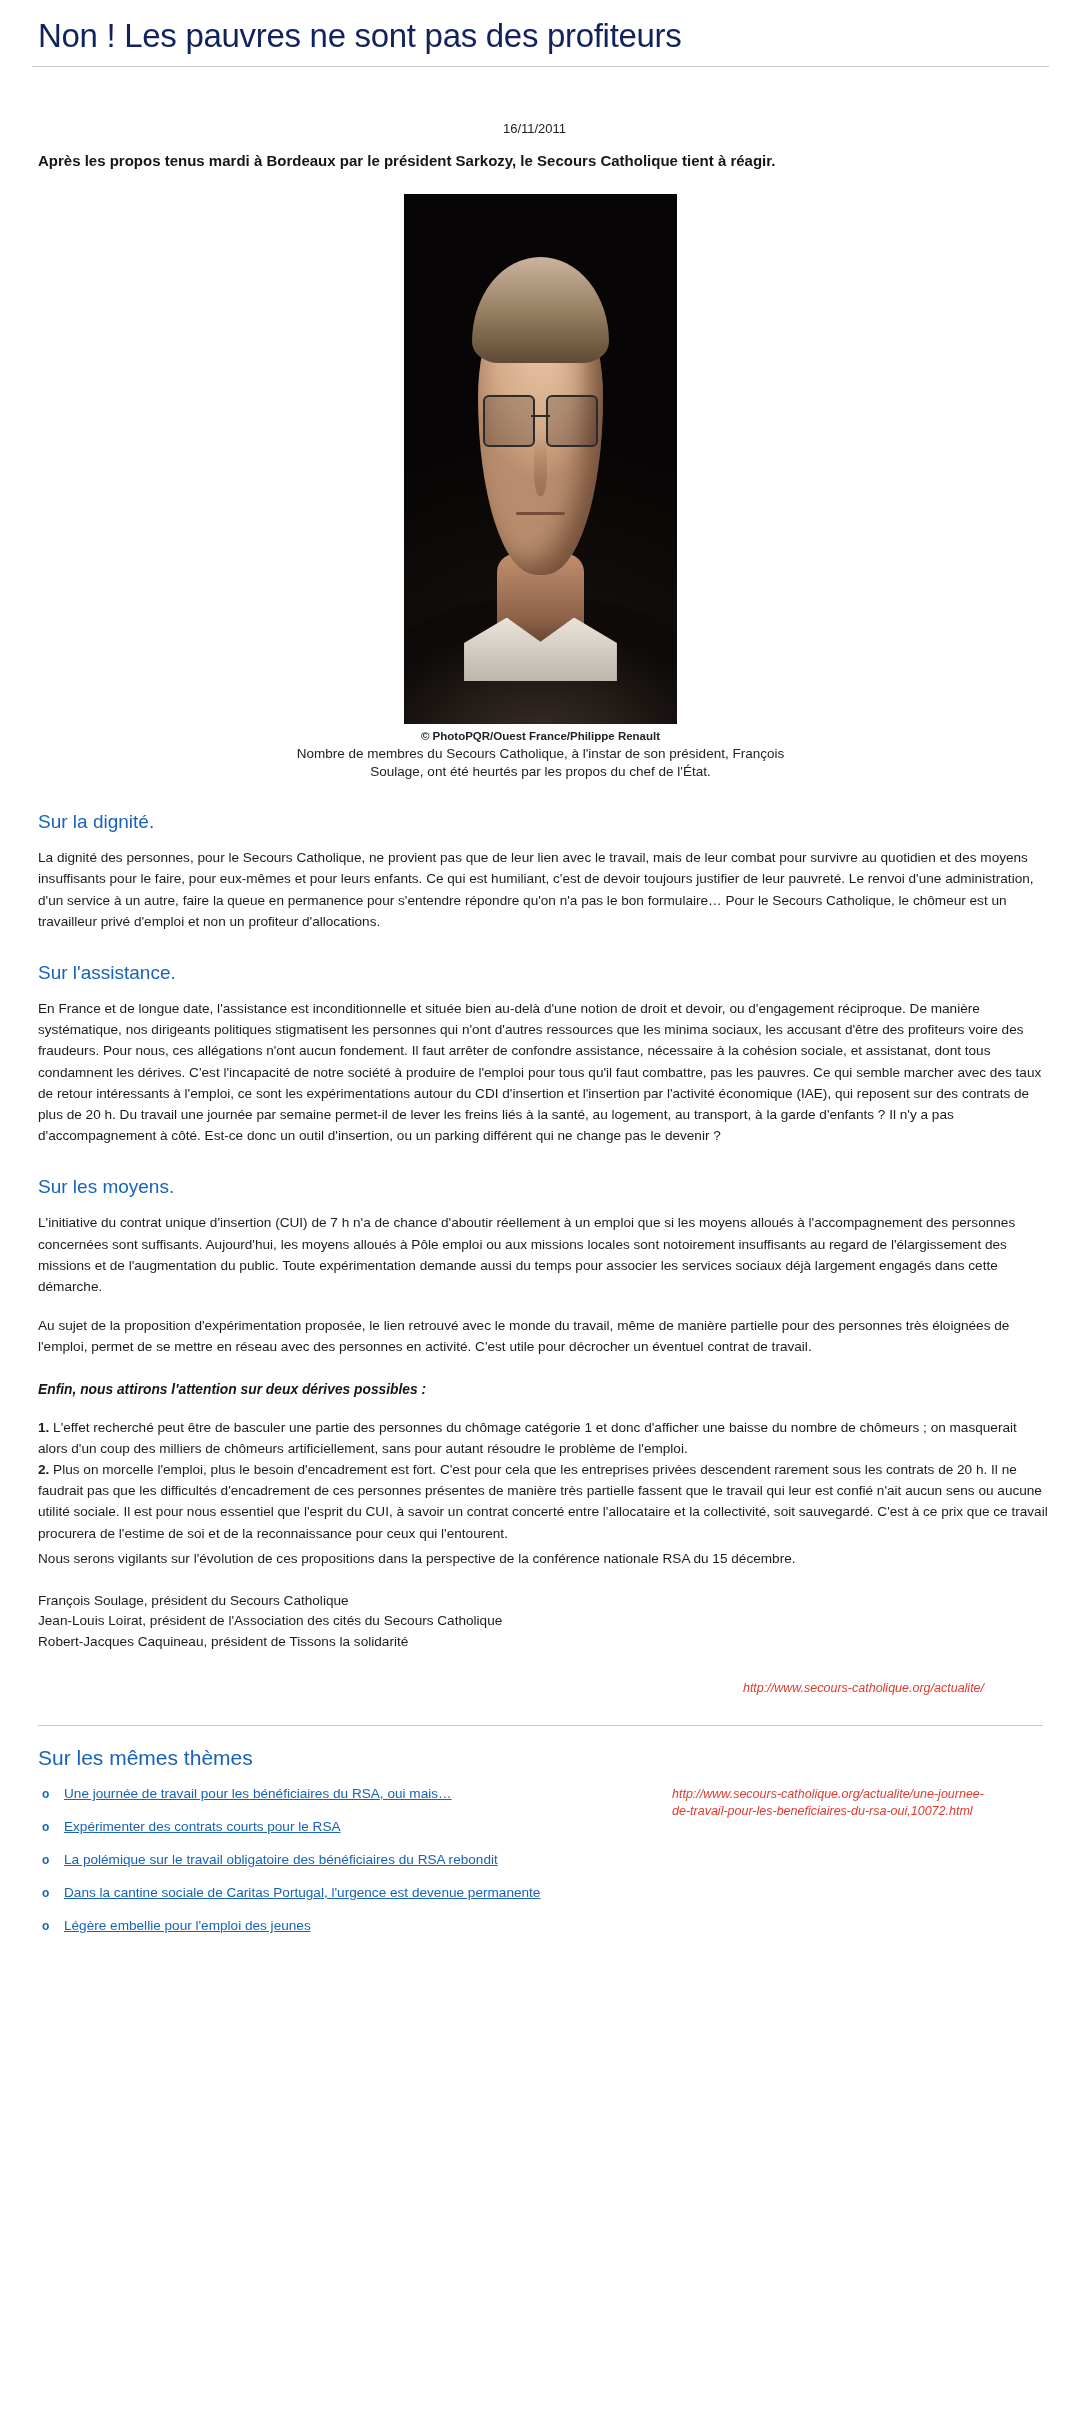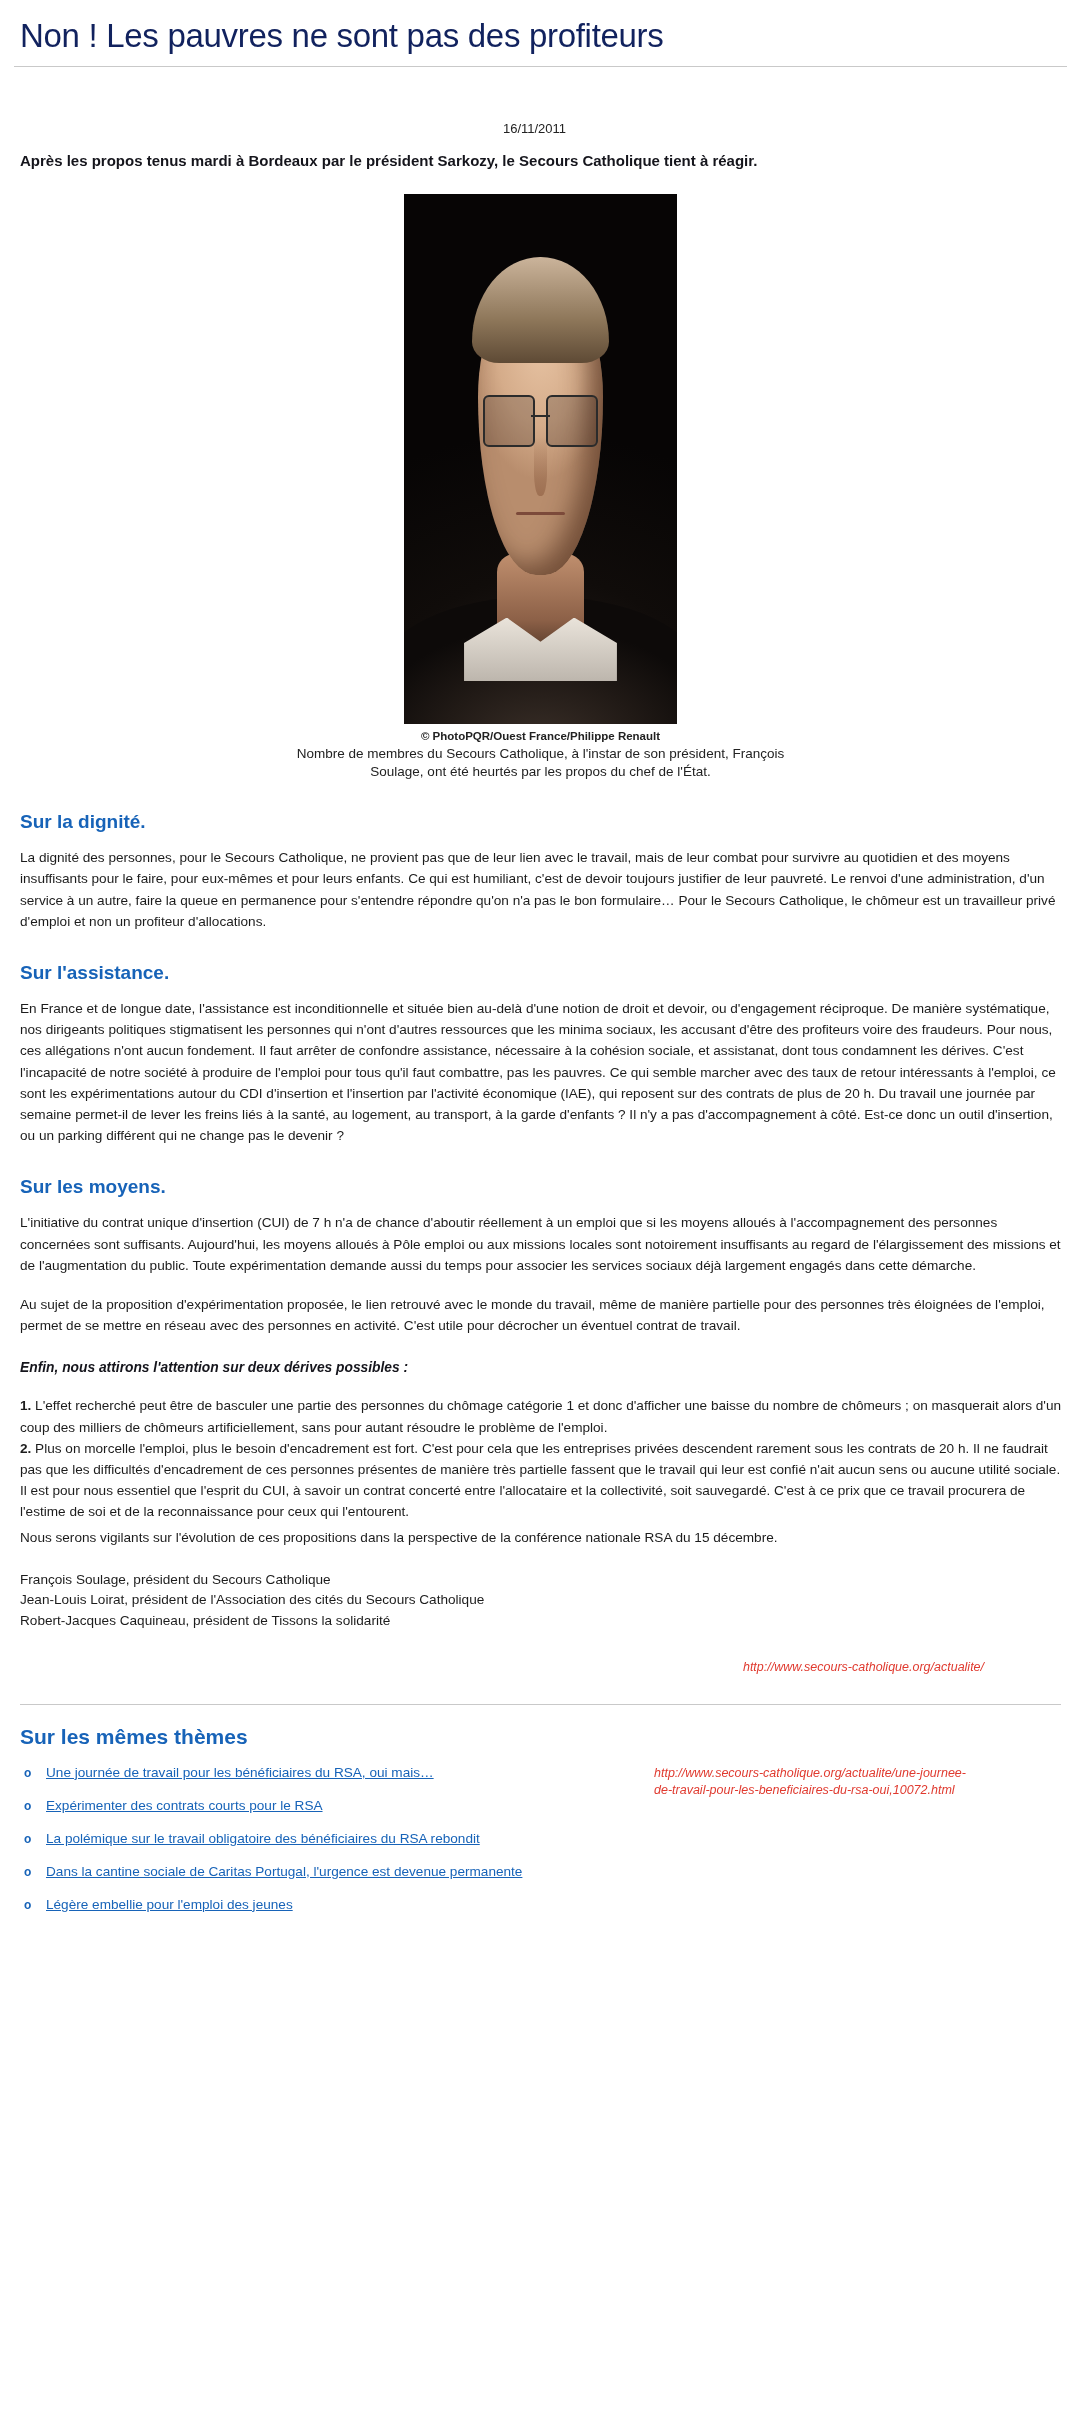--- a/index.html
+++ b/index.html
@@ -12,21 +12,21 @@
     min-height: 2415px;
     font-family: "Liberation Sans", sans-serif;
     color: #1a1a1a;
     -webkit-font-smoothing: antialiased;
   }
   .page {
     position: relative;
     width: 1081px;
     min-height: 2415px;
     box-sizing: border-box;
-    padding: 0 14px;
+    padding: 0 32px;
   }
 
   
   .title {
     font-size: 33px;
     font-weight: normal;
     color: #11225e;
     letter-spacing: -0.3px;
     margin: 0;
     padding: 18px 0 6px 6px;
@@ -162,21 +162,21 @@
   .caption {
     font-size: 13.5px;
     color: #222;
     margin: 2px 0 0 0;
     line-height: 1.32;
   }
 
   
   .section-head {
     font-size: 19px;
-    font-weight: bold;
+    font-weight: normal;
     color: #1763b8;
     margin: 30px 0 14px 6px;
   }
   p.body {
     font-size: 13.6px;
     line-height: 1.56;
     color: #1c1c1c;
     margin: 0 0 18px 6px;
     max-width: 1046px;
     text-align: left;
@@ -223,21 +223,21 @@
     margin: 28px 6px 0 6px;
   }
 
   
   .related-wrap {
     position: relative;
     margin-top: 20px;
   }
   .related-title {
     font-size: 21px;
-    font-weight: bold;
+    font-weight: normal;
     color: #1763b8;
     margin: 0 0 16px 6px;
   }
   ul.related {
     list-style: none;
     margin: 0;
     padding: 0 0 0 10px;
   }
   ul.related li {
     margin: 0 0 18px 0;

